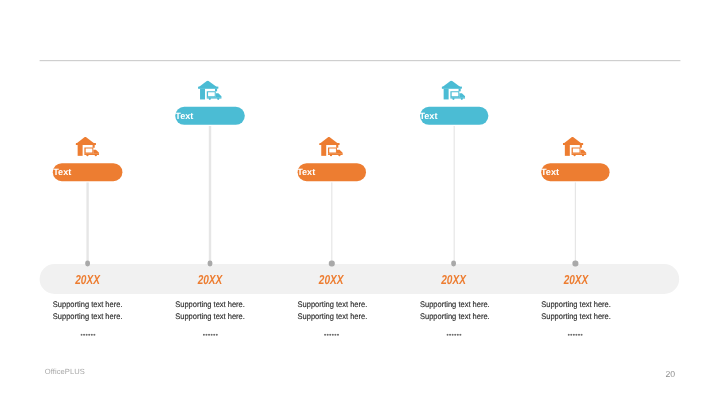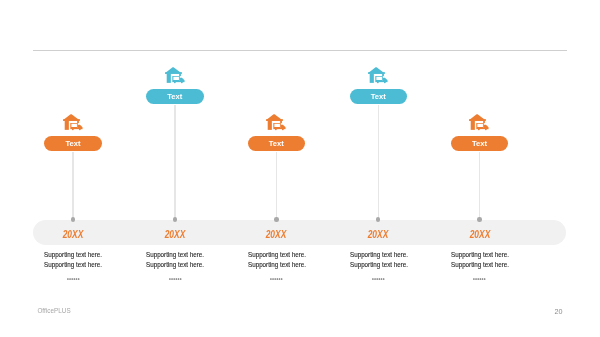--- a/index.html
+++ b/index.html
@@ -3,21 +3,21 @@
 <meta charset="utf-8">
 <style>
   html,body{margin:0;padding:0;}
   body{width:600px;height:337px;background:#ffffff;font-family:"Liberation Sans",sans-serif;overflow:hidden;-webkit-font-smoothing:antialiased;}
   .slide{position:relative;width:600px;height:337px;background:#fff;overflow:hidden;}
   .divider{position:absolute;left:33.3px;top:49.7px;width:533.7px;height:1.5px;background:#cfcfcf;}
   .bar{position:absolute;left:33.2px;top:219.6px;width:533px;height:25.8px;background:#f1f1f1;border-radius:12.9px;}
   .col{position:absolute;top:0;left:0;width:0;height:0;}
   .stem{position:absolute;left:-0.7px;width:1.4px;background:#e6e6e6;}
   .dot{position:absolute;left:-2.2px;top:217.3px;width:4.4px;height:4.4px;border-radius:50%;background:#a9a9a9;}
-  .pill{position:absolute;left:-28.7px;width:57.4px;height:15.4px;border-radius:7.7px;display:flex;align-items:center;justify-content:center;}
+  .pill{position:absolute;left:-28.7px;width:57.4px;height:15.4px;border-radius:7.7px;display:flex;align-items:center;}
   .pill span{font-size:7.6px;font-weight:bold;color:#fff;letter-spacing:0;line-height:1;transform:translateZ(0);position:relative;top:0.3px;}
   .icon{position:absolute;left:-10.25px;}
   .icon svg{display:block;}
   .year{position:absolute;left:-25px;top:229px;width:50px;font-size:10.8px;font-weight:bold;font-style:italic;color:#ED7D31;line-height:1;white-space:nowrap;text-align:center;transform:scaleX(0.78) translateZ(0);transform-origin:center top;}
   .support{position:absolute;left:-28.6px;font-size:6.8px;color:#2b2b2b;line-height:1;white-space:nowrap;transform:scaleX(0.92) translateZ(0);transform-origin:left top;-webkit-text-stroke:0.13px #2b2b2b;}
   .support.l1{top:251.6px;}
   .support.l2{top:262.4px;}
   .ell{position:absolute;left:-6.2px;top:277.5px;line-height:0;}
   .ell svg{display:block;}
   .footer-left{position:absolute;left:37.4px;top:307.6px;font-size:6.3px;color:#a6a6a6;letter-spacing:.05px;line-height:1;transform:translateZ(0);}

